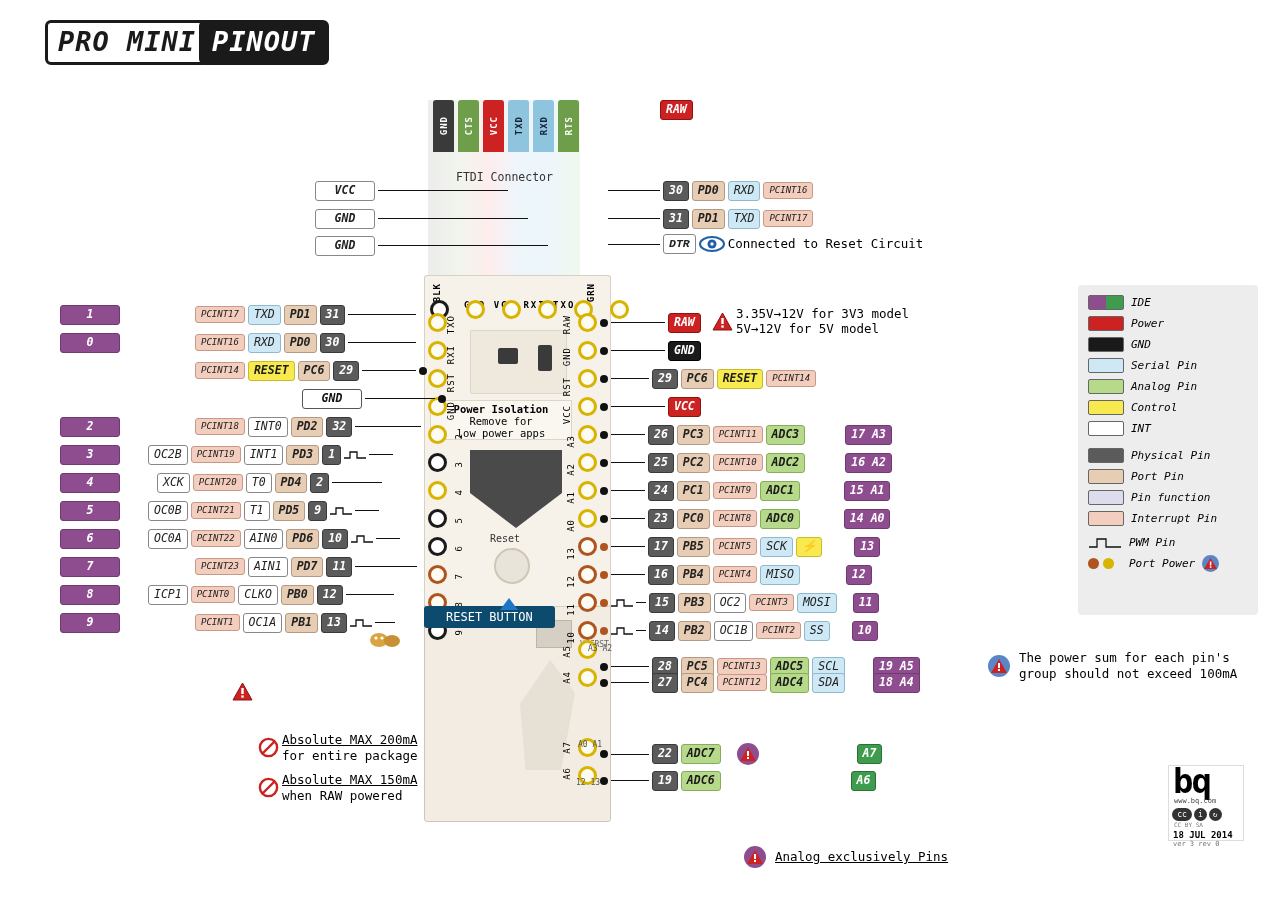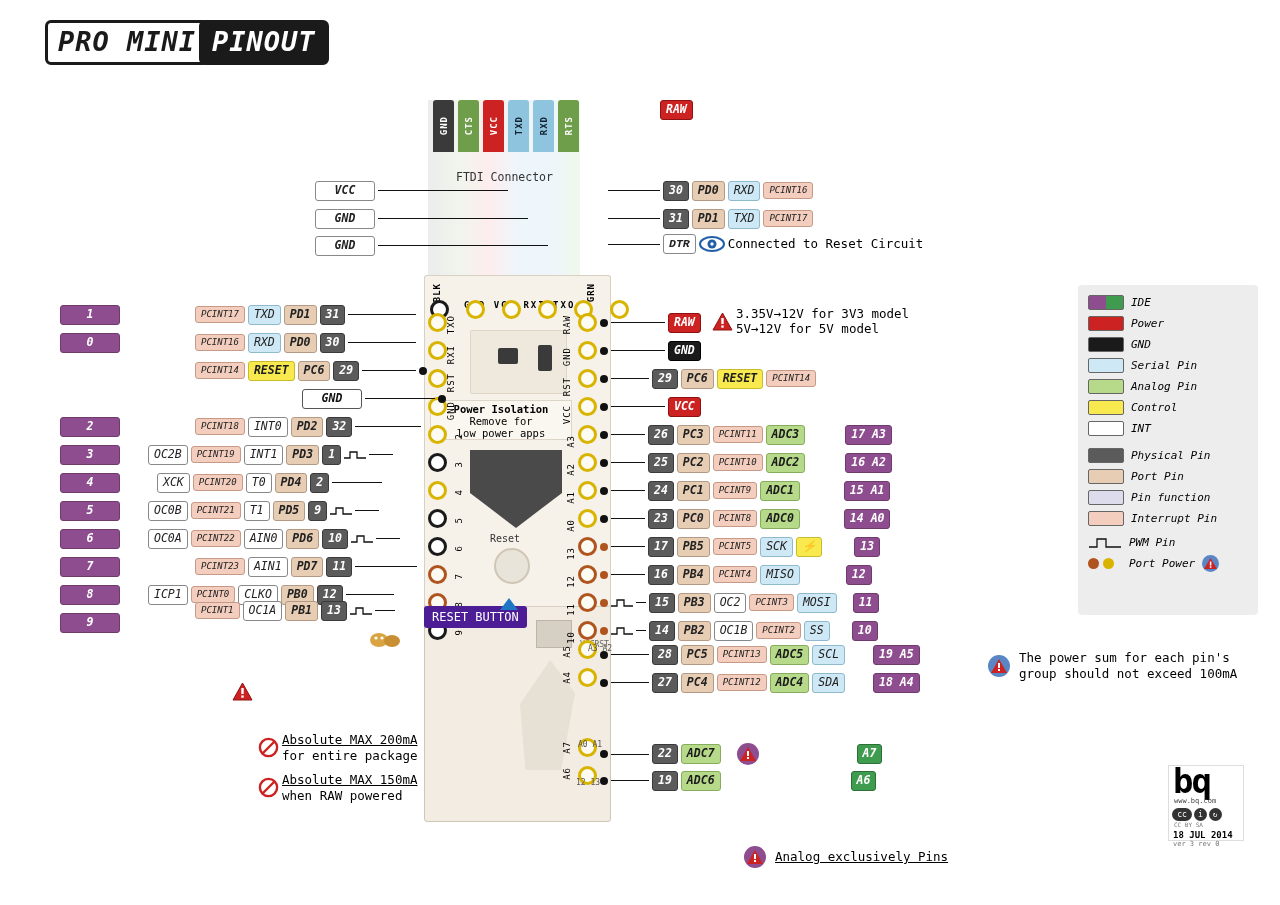--- a/index.html
+++ b/index.html
@@ -61,22 +61,22 @@
   }
   
   #legend{left:1078px;top:285px;width:180px;height:330px;background:#ededed;border-radius:4px;}
   .leg-row{display:flex;align-items:center;gap:7px;margin:0 0 6px 10px;font-size:11px;font-style:italic;}
   .sw{width:34px;height:13px;border:1px solid #666;border-radius:2px;}
   
   .note{font-size:12.5px;line-height:1.25;}
   .u{text-decoration:underline;}
   .circle-badge{width:22px;height:22px;border-radius:50%;display:inline-block;}
   #reset-btn{
-    left:424px;top:606px;background:#4c1d95;color:#fff;font-size:12px;
-    padding:4px 8px;border-radius:3px;
+    left:424px;top:606px;background:#0c4a6e;color:#fff;font-size:12px;
+    padding:4px 22px;border-radius:3px;
   }
   #bq{left:1168px;top:765px;width:74px;height:74px;background:#fff;border:1px solid #ddd;}
 </style>
 </head>
 <body>
 
 <div class="abs" id="title-block">
   <span class="title-pro">PRO MINI</span><span class="title-pin">PINOUT</span>
 </div>
 
@@ -400,21 +400,21 @@
     <span class="tag t-int">PCINT0</span>
     <span class="tag t-white">CLKO</span>
     <span class="tag t-port">PB0</span>
     <span class="tag t-phys">12</span>
     <span class="lead" style="width:48px;"></span>
   </div>
 
   <div class="row" style="position:absolute;left:0;top:308px;">
       <span class="tag t-num" style="width:48px;text-align:center;">9</span>
     </div>
-  <div class="row" style="position:absolute;left:135px;top:296px;">
+  <div class="row" style="position:absolute;left:135px;top:308px;">
     <span class="tag t-int">PCINT1</span>
     <span class="tag t-white">OC1A</span>
     <span class="tag t-port">PB1</span>
     <span class="tag t-phys">13</span>
     <svg class="pwm" viewBox="0 0 22 12">
         <path d="M0 9 L6 9 L6 3 L13 3 L13 9 L22 9" stroke="#111" fill="none" stroke-width="1.3"></path>
       </svg>
     <span class="lead" style="width:20px;"></span>
   </div>
 </div>
@@ -551,21 +551,21 @@
         <rect x="9.3" y="13.4" width="2.4" height="2.3" fill="#fff"></rect>
     </svg>
     <span class="note" style="line-height:1.2;">
       <span>3.35V→12V for 3V3 model</span><br>
       <span>5V→12V for  5V model</span>
     </span>
   </div>
 </div>
 
 <div class="abs" style="left:600px;top:645px;">
-  <div class="row" style="position:absolute;left:0;top:0;text-align:center;">
+  <div class="row" style="position:absolute;left:0;top:12px;text-align:center;">
     <span class="dot"></span>
       <span class="lead" style="width:38px;"></span>
     <span class="tag t-phys">28</span>
     <span class="tag t-port">PC5</span>
     <span class="tag t-int">PCINT13</span>
     <span class="tag t-analog">ADC5</span>
     <span class="tag t-serial">SCL</span>
     <span style="display:inline-block;width:22px;"></span>
     <span class="tag t-num">19 A5</span>
   </div>

